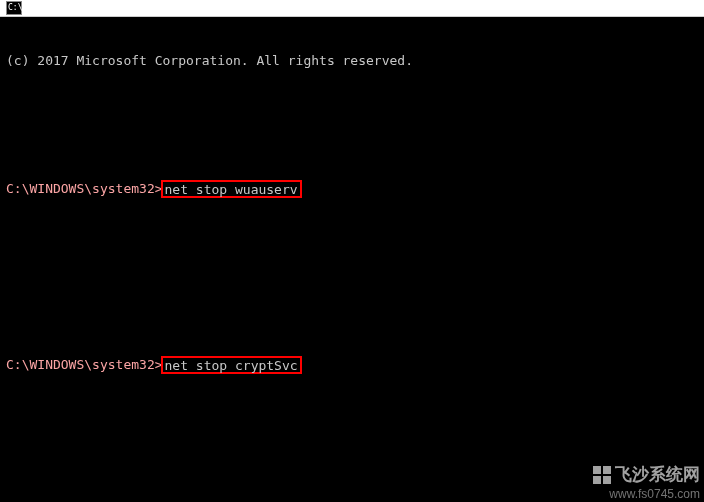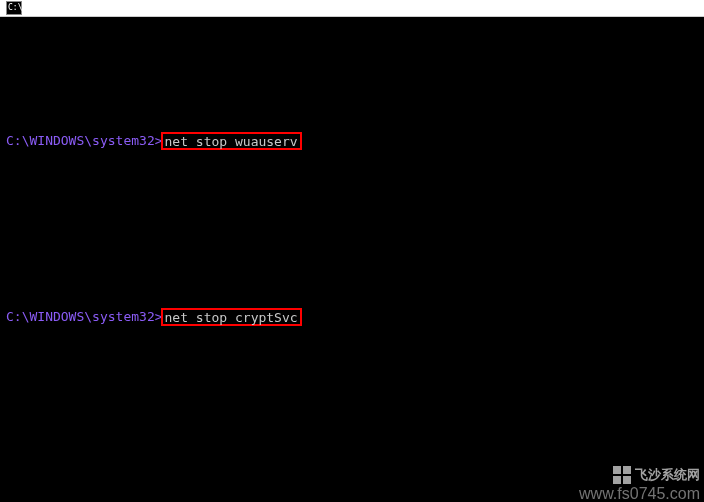--- a/index.html
+++ b/index.html
@@ -55,21 +55,21 @@
     position: relative;
     overflow: hidden;
     white-space: pre;
   }
   .row {
     height: 16px;
     display: flex;
     align-items: center;
   }
   .row.blank { height:16px; }
-  .prompt { color:#8b5cf6; }
+  .prompt { color:#fca5a5; }
   .cmd-red {
     border: 2px solid #ff0000;
     padding: 0 2px;
     margin-left: -2px; 
     height: 18px;
     display: inline-flex;
     align-items: flex-start;
     box-sizing: border-box;
   }
   
@@ -91,51 +91,52 @@
   }
   .watermark .wm-logo {
     width: 18px;
     height: 18px;
     display: inline-flex;
     align-items: center;
     justify-content: center;
   }
   .watermark .wm-text {
     font-family: "Microsoft YaHei", "SimHei", sans-serif;
-    font-size: 13px;
+    font-size: 17px;
     font-weight: 700;
     color: #d8d8d8;
     opacity: 0.75;
     letter-spacing: 0;
   }
   .watermark .wm-url {
     position: absolute;
     right: 0;
     top: 20px;
     font-family: Arial, sans-serif;
-    font-size: 16px;
+    font-size: 12px;
     color: #9a9a9a;
     opacity: 0.75;
   }
   .wm-url { white-space: nowrap; }
 </style>
 </head>
 <body>
 
 <div class="window">
   <div class="titlebar">
     <span class="icon-box">
       <svg width="16" height="16" viewBox="0 0 16 16">
         <rect x="0.5" y="1.5" width="15" height="13" fill="#000" stroke="#888" stroke-width="1"></rect>
         <text x="2" y="10" font-family="Consolas,monospace" font-size="8" fill="#fff">C:\</text>
       </svg>
     </span>
   </div>
 
   <div class="terminal">
+    <div class="row"><span>(c) 2017 Microsoft Corporation. All rights reserved.</span></div>
     <div class="row blank"></div>
 
     
     <div class="row">
       <span class="prompt">C:\WINDOWS\system32&gt;</span>
       <span class="cmd-red"><span>net stop wuauserv</span></span>
     </div>
     <div class="row blank"></div>
     <div class="row blank"></div>
 

